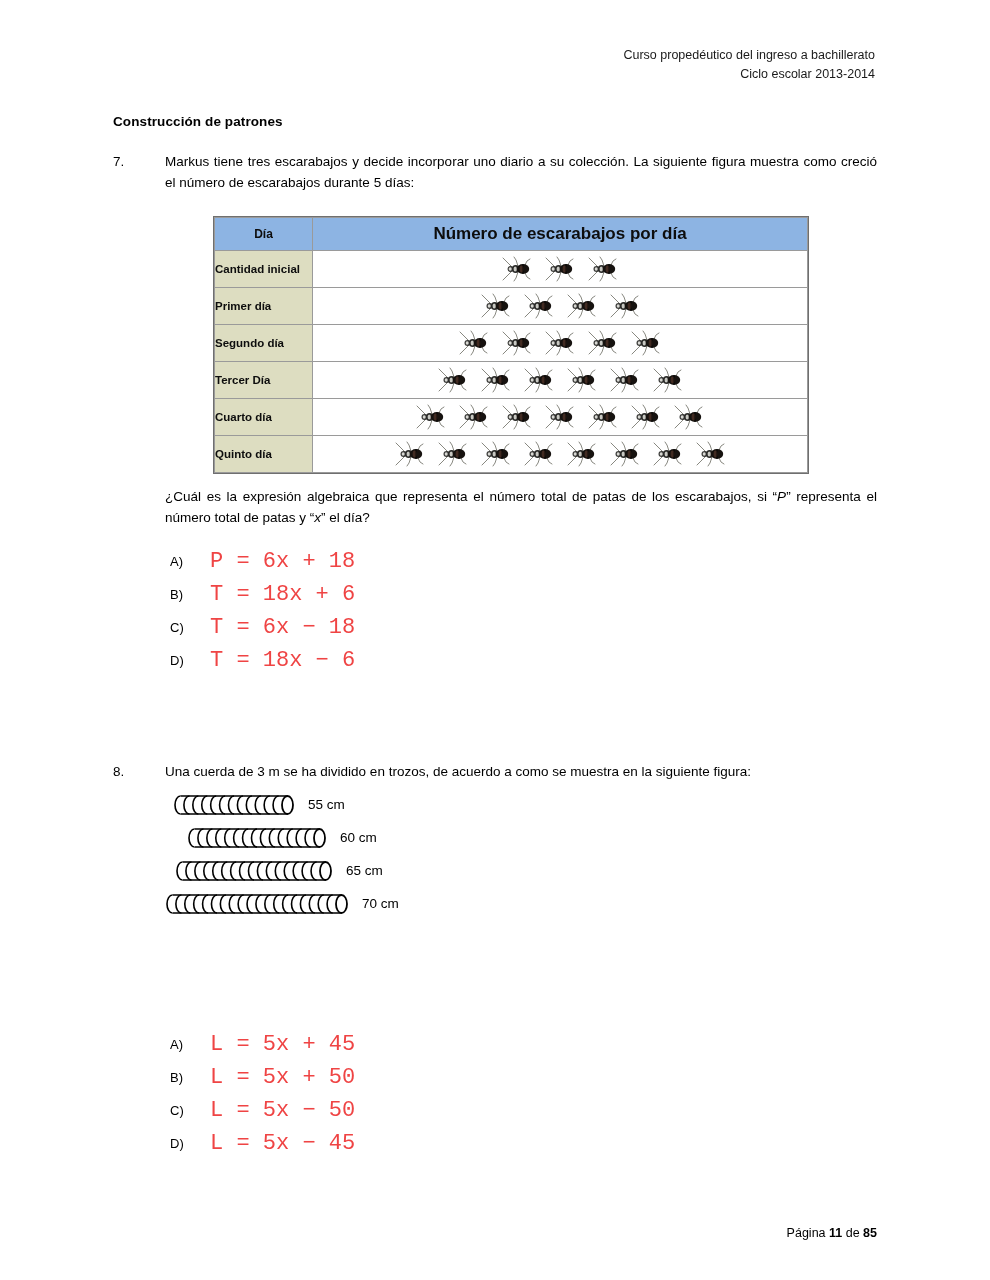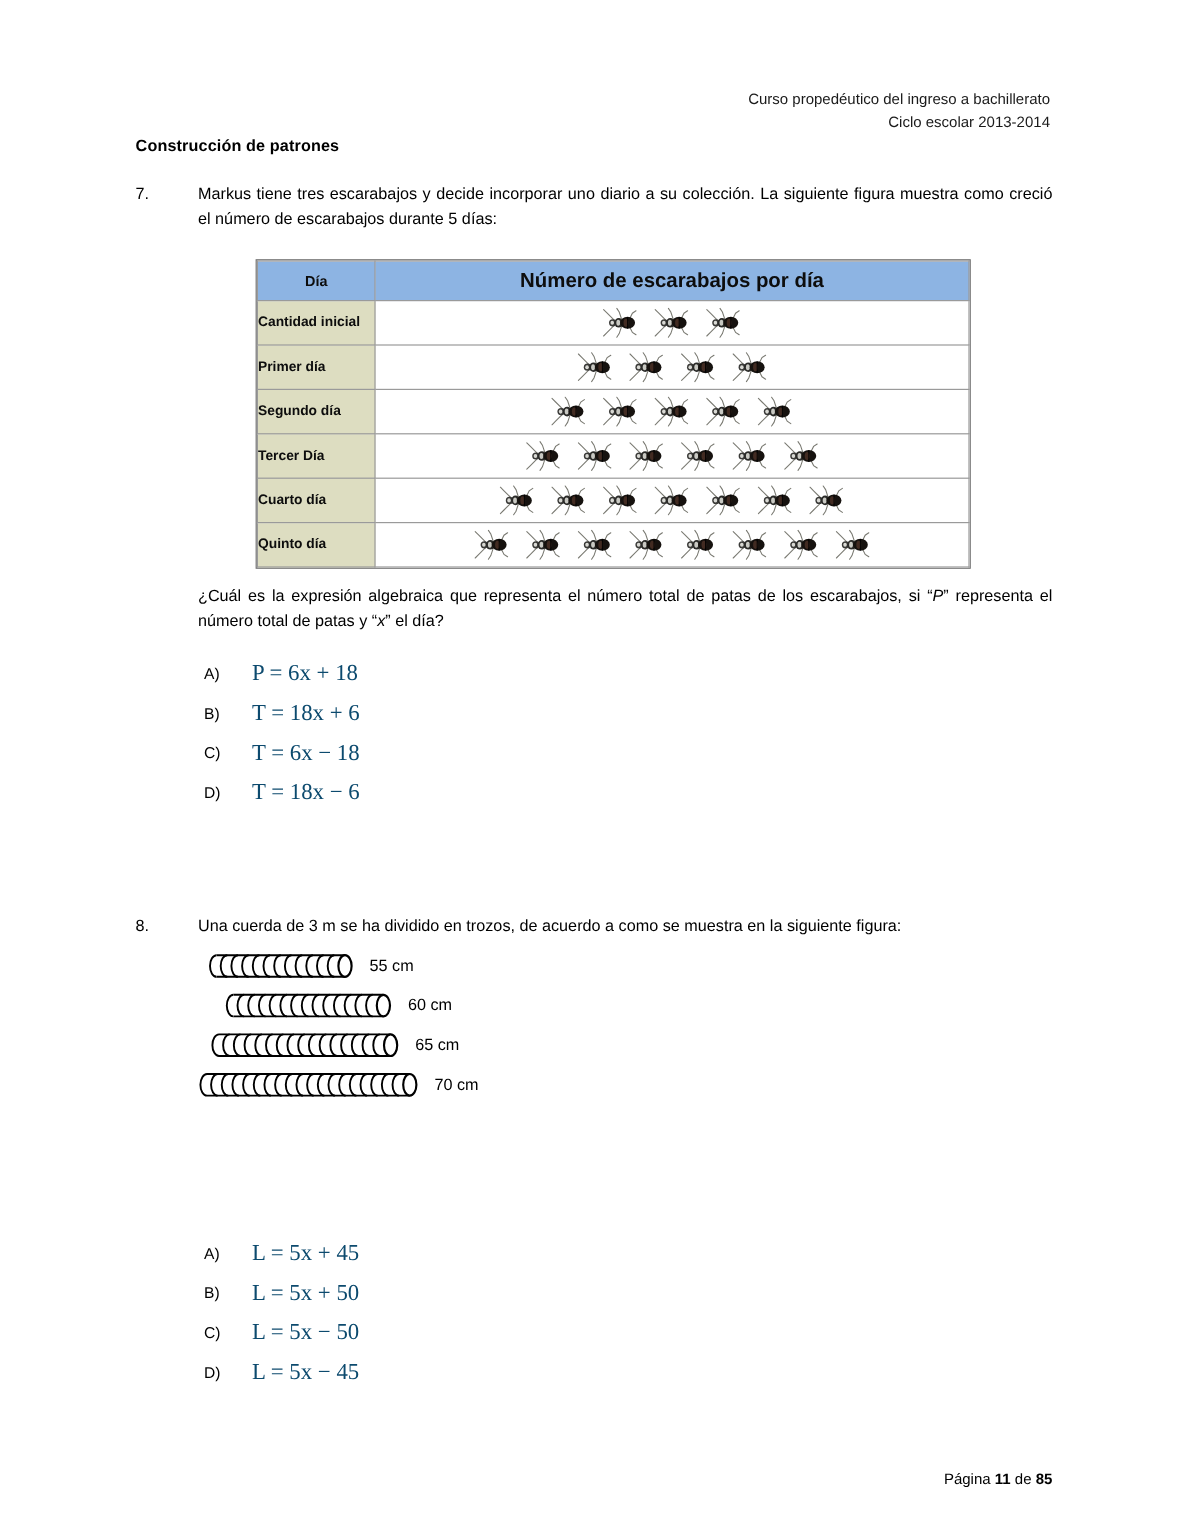--- a/index.html
+++ b/index.html
@@ -23,21 +23,20 @@
 
   
   .doc-header {
     position: absolute;
     top: 46px;
     right: 115px;
     text-align: right;
     font-size: 12.5px;
     line-height: 1.55;
     color: #1a1a1a;
-    margin-top: 28px;
   }
 
   
   .section-title {
     position: absolute;
     top: 114px;
     left: 113px;
     font-size: 13.5px;
     font-weight: bold;
     letter-spacing: .1px;
@@ -84,23 +83,23 @@
     align-items: center;
     height: 33px;
   }
   .opt-letter {
     width: 44px;
     flex: 0 0 44px;
     font-size: 13px;
     padding-left: 4px;
   }
   .opt-formula {
-    font-family: Liberation Serif, serif;
-    font-size: 19px;
-    color: #0c4a6e;
+    font-family: Liberation Mono, monospace;
+    font-size: 22px;
+    color: #ef4444;
     white-space: pre;
   }
 
   
   .beetle-table-wrap {
     position: absolute;
     left: 213px;
     top: 216px;
     width: 596px;
     border: 1px solid #6f6f6f;

